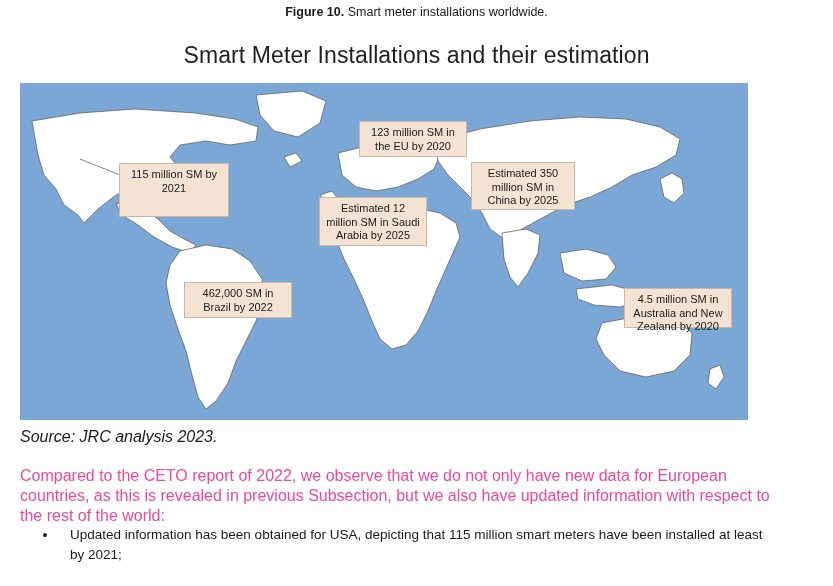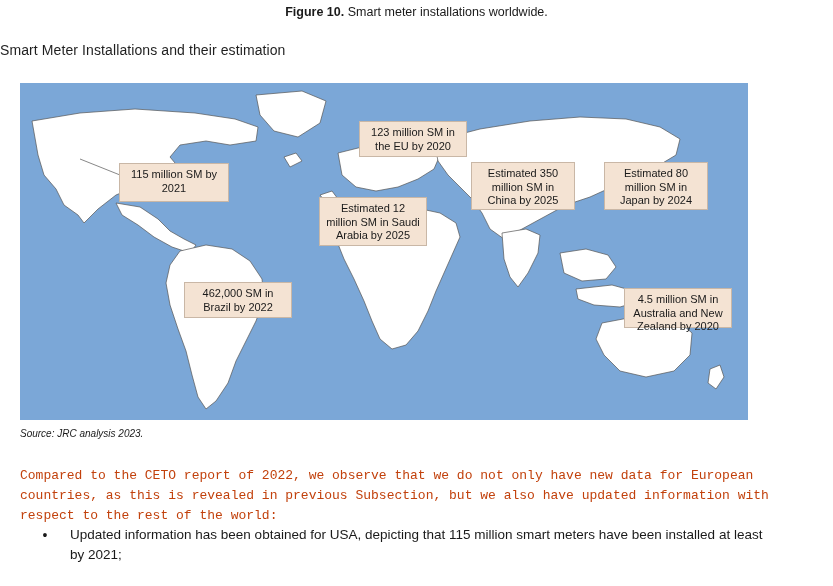--- a/index.html
+++ b/index.html
@@ -35,22 +35,22 @@
   .figure-caption .fignum {
     font-weight: bold;
   }
 
   
   .chart-title {
     position: absolute;
     top: 42px;
     left: 0;
     width: 833px;
-    text-align: left;
-    font-size: 14px;
+    text-align: center;
+    font-size: 23px;
     color: #1f1f1f;
     letter-spacing: 0.1px;
   }
 
   
   .map-wrap {
     position: absolute;
     left: 20px;
     top: 83px;
     width: 728px;
@@ -78,35 +78,34 @@
     text-align: center;
     padding: 4px 5px;
     box-sizing: border-box;
   }
 
   
   .source-note {
     position: absolute;
     left: 20px;
     top: 428px;
-    font-size: 10px;
+    font-size: 16px;
     font-style: italic;
     color: #1a1a1a;
   }
 
   
   .body-text {
     position: absolute;
     left: 20px;
     top: 466px;
     width: 760px;
-    font-size: 13px;
+    font-size: 16px;
     line-height: 20px;
-    color: #c2410c;
-    font-family: Liberation Mono, monospace;
+    color: #ec4899;
   }
   .bullet-list {
     position: absolute;
     left: 20px;
     top: 525px;
     width: 760px;
     font-size: 13.5px;
     line-height: 20px;
     color: #1a1a1a;
   }
@@ -171,23 +170,22 @@
         <path d="M300,112 L312,108 L318,116 L308,122 Z"></path>
         <path d="M264,74 L276,70 L282,78 L270,84 Z"></path>
       </g>
       <g stroke="#555555" stroke-width="0.7" fill="none">
         <line x1="60" y1="76" x2="110" y2="96"></line>
         <line x1="348" y1="64" x2="360" y2="58"></line>
       </g>
     </svg>
 
     <div class="callout" style="left:339px; top:38px; width:108px; height:36px;">123 million SM in the EU by 2020</div>
-    <div class="callout" style="left:99px; top:80px; width:110px; height:39px;">115 million SM by 2021</div>
+    <div class="callout" style="left:99px; top:80px; width:110px; height:54px;">115 million SM by 2021</div>
     <div class="callout" style="left:451px; top:79px; width:104px; height:48px;">Estimated 350 million SM in China by 2025</div>
-    <div class="callout" style="left:584px; top:79px; width:104px; height:48px;">Estimated 80 million SM in Japan by 2024</div>
     <div class="callout" style="left:299px; top:114px; width:108px; height:49px;">Estimated 12 million SM in Saudi Arabia by 2025</div>
     <div class="callout" style="left:164px; top:189px; width:108px; height:36px;margin-top:10px;">462,000 SM in Brazil by 2022</div>
     <div class="callout" style="left:604px; top:205px; width:108px; height:40px;">4.5 million SM in Australia and New Zealand by 2020</div>
   </div>
 
   <div class="source-note">Source: JRC analysis 2023.</div>
 
   <div class="body-text">Compared to the CETO report of 2022, we observe that we do not only have new data for European countries, as this is revealed in previous Subsection, but we also have updated information with respect to the rest of the world:</div>
 
   <div class="bullet-list">

